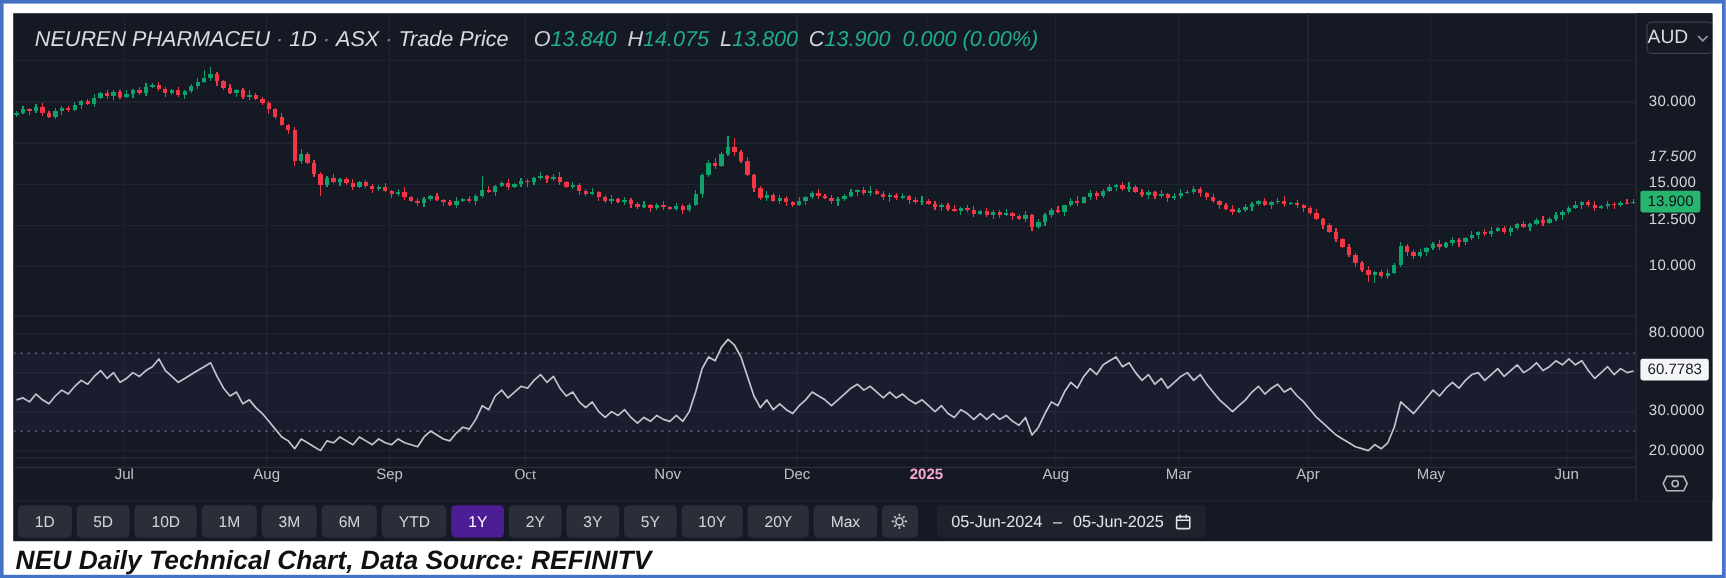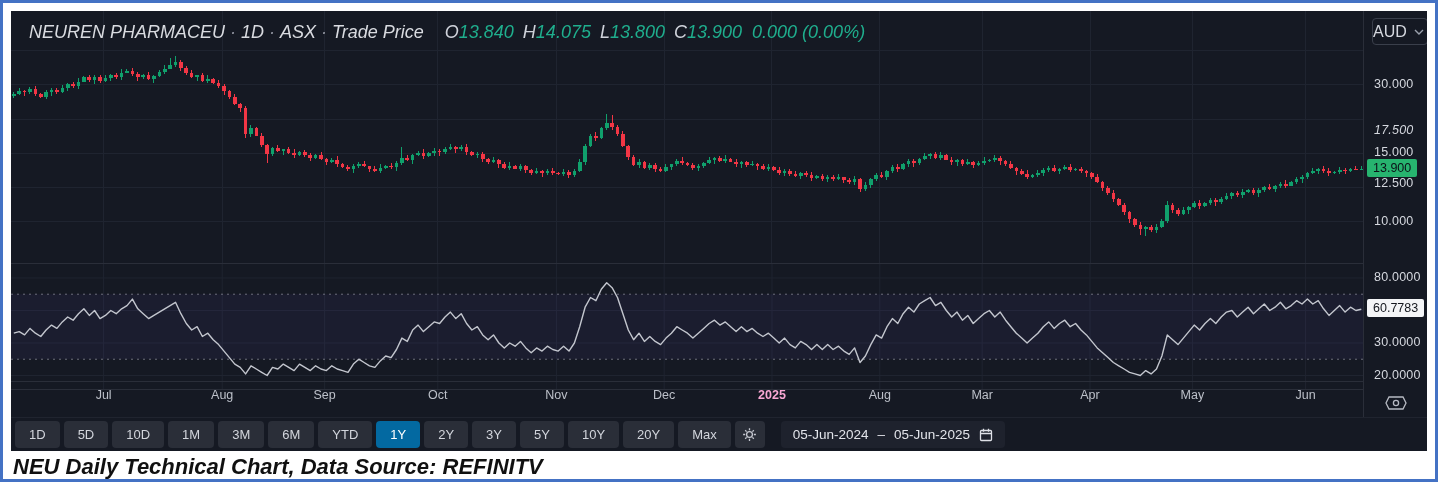--- a/index.html
+++ b/index.html
@@ -22,21 +22,21 @@
   .axis-label{position:absolute;left:10px;font-size:12.5px;color:#d5d8df;letter-spacing:.2px;}
   .badge{position:absolute;left:3px;padding:2px 6px;font-size:12.5px;border-radius:2px;z-index:7;}
   .currency-box{position:absolute;left:8px;top:7px;width:54px;height:25px;border:1px solid #3a3f4b;border-radius:4px;display:flex;align-items:center;justify-content:flex-start;gap:7px;color:#d5d8df;font-size:16px;cursor:pointer;}
   .pane-hex{position:absolute;left:21px;top:384px;}
   .time-axis{position:absolute;left:0;top:370px;width:1416px;height:28px;border-top:1px solid #2a2e39;z-index:3;}
   .month-label{position:absolute;top:6px;transform:translateX(-50%);font-size:12.5px;color:#bcc0c9;}
   .month-label.strong{color:#f9a8d4;font-weight:bold;}
   .toolbar{position:absolute;left:0;top:406px;width:1416px;height:34px;display:flex;align-items:center;padding-left:4px;box-sizing:border-box;border-top:1px solid #20242f;z-index:3;}
   .ranges{display:flex;gap:4px;}
   .rbtn{height:27px;padding:0 14px;background:#2a2e38;color:#d2d5dc;font-size:13px;border:none;border-radius:4px;display:flex;align-items:center;cursor:pointer;font-family:inherit;}
-  .rbtn.selected{background:#0369a1;color:#ffffff;}
+  .rbtn.selected{background:#4c1d95;color:#ffffff;}
   .gear-btn{height:27px;width:30px;margin-left:4px;background:#2a2e38;border:none;border-radius:4px;display:flex;align-items:center;justify-content:center;cursor:pointer;}
   .date-box{margin-left:16px;height:27px;background:#1e222d;border-radius:4px;display:flex;align-items:center;gap:9px;padding:0 12px;color:#e2e4ea;font-size:13.5px;cursor:pointer;}
   .caption{position:absolute;left:10px;top:451px;font-size:22px;font-weight:bold;font-style:italic;color:#101010;}
 </style>
 </head>
 <body>
 
 <div class="frame">
   <div class="chart">
 
@@ -617,21 +617,21 @@
           <polygon points="4,2 18,2 21,8 18,14 4,14 1,8" fill="none" stroke="#b7bac3" stroke-width="1.3"></polygon>
           <circle cx="11" cy="8" r="2.6" fill="none" stroke="#b7bac3" stroke-width="1.3"></circle>
         </svg>
       </div>
     </div>
 
     <div class="time-axis" id="time-axis">
         <div class="month-label" style="left: 92.63px;">Jul</div>
         <div class="month-label" style="left: 211.21px;">Aug</div>
         <div class="month-label" style="left: 313.62px; text-align: right;">Sep</div>
-        <div class="month-label" style="left: 426.81px;">Oct</div>
+        <div class="month-label" style="left: 426.81px; font-family: Liberation Serif, serif;">Oct</div>
         <div class="month-label" style="left: 545.39px;">Nov</div>
         <div class="month-label" style="left: 653.19px;">Dec</div>
         <div class="month-label strong" style="left: 760.99px;">2025</div>
         <div class="month-label" style="left: 868.79px;">Aug</div>
         <div class="month-label" style="left: 971.2px;">Mar</div>
         <div class="month-label" style="left: 1079px;">Apr</div>
         <div class="month-label" style="left: 1181.41px;">May</div>
         <div class="month-label" style="left: 1294.6px;">Jun</div>
       </div>
 

